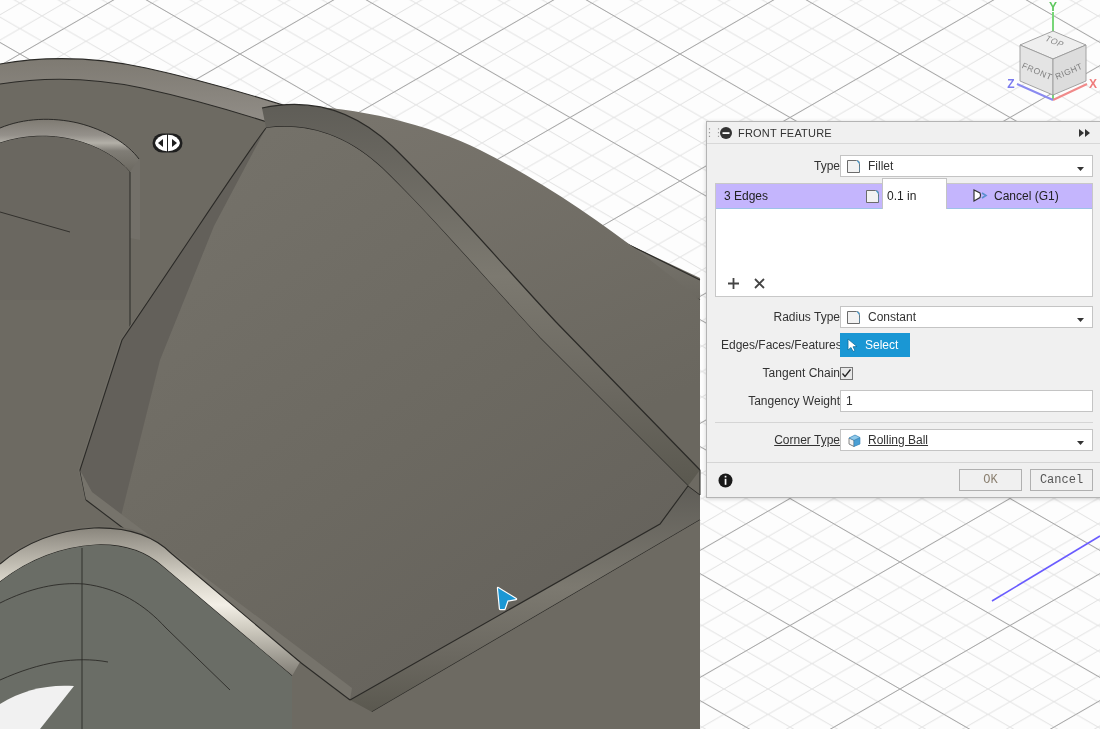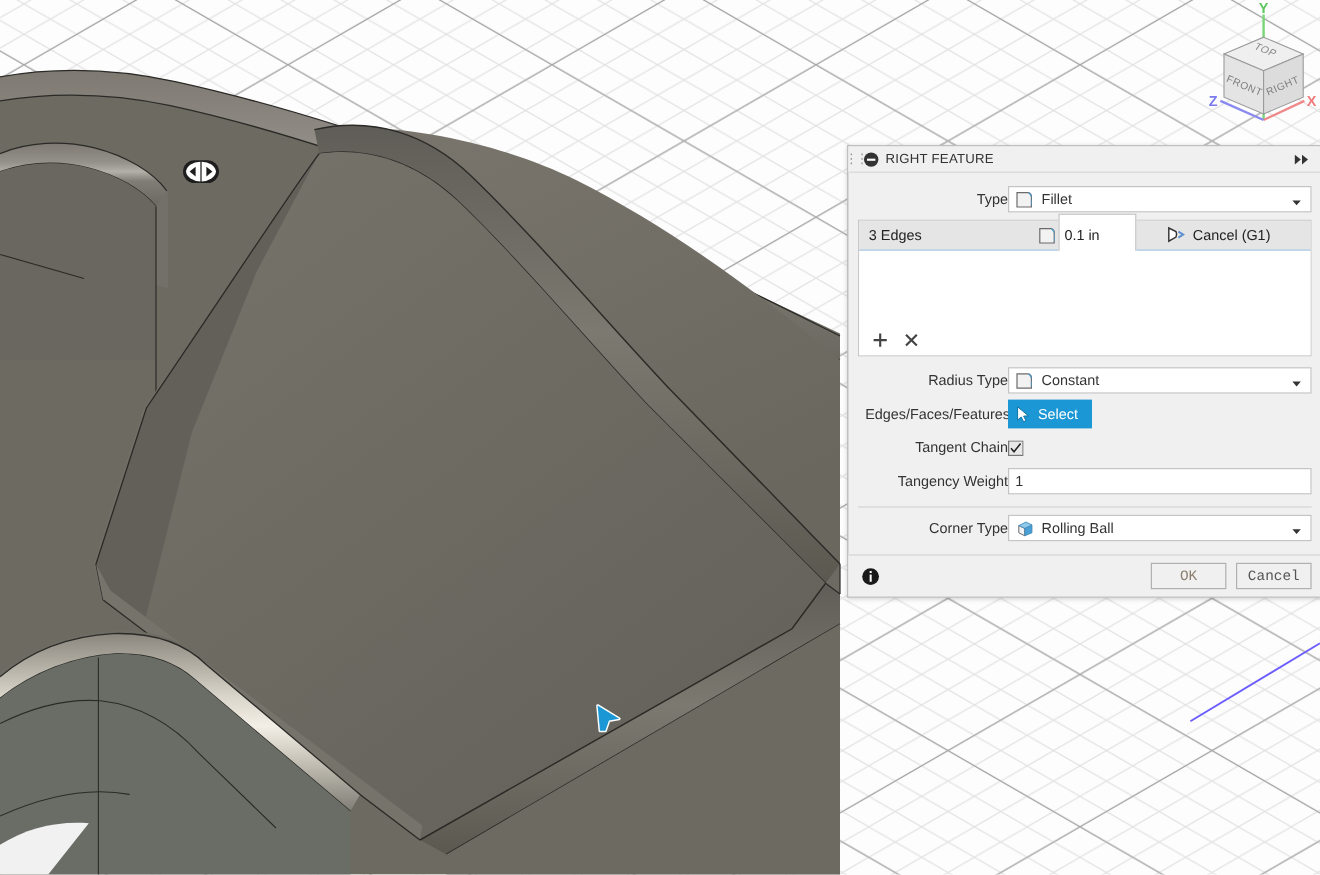--- a/index.html
+++ b/index.html
@@ -68,21 +68,21 @@
     display:flex;align-items:center;padding:0 5px;box-sizing:border-box;
     font-size:12px;color:#333;
   }
 
   
   .edgelist{
     margin:3px 0 0 0;border:1px solid #c8c8c8;background:#fff;height:112px;
     display:flex;flex-direction:column;position:relative;
   }
   .edgerow{
-    height:24px;background:#e5e5e5;display:flex;align-items:center;
+    height:24px;background:#c4b5fd;display:flex;align-items:center;
     border-bottom:1px solid #9dc2e8;
   }
   .edgerow .e-name{width:140px;padding-left:8px;font-size:12px;color:#222;}
   .edgerow .e-ic{width:17px;height:17px;margin-right:0px;}
   .edgerow .e-val{
     width:65px;height:36px;background:#fff;border:1px solid #c4c4c4;margin-left:1px;
     display:flex;align-items:center;padding:0 4px;box-sizing:border-box;font-size:12px;color:#222;
   }
   .edgerow .e-spacer{width:24px;}
   .edgerow .e-tic{width:18px;height:16px;margin-right:5px;}
@@ -308,21 +308,21 @@
 <div id="dialog">
 
   <div class="dlg-title">
     <span class="drag-handle">⋮⋮</span>
     <span class="collapse-ic">
       <svg viewBox="0 0 14 14">
           <circle cx="7" cy="7" r="6" fill="#333"></circle>
         <rect x="3.5" y="6.2" width="7" height="1.8" fill="#fff"></rect>
         </svg>
     </span>
-    <span class="dlg-title-text">RIGHT FEATURE</span>
+    <span class="dlg-title-text">FRONT FEATURE</span>
     <span class="expand-ic">
       <svg viewBox="0 0 16 12">
         <path d="M2 2 L7 6 L2 10 Z" fill="#333"></path>
         <path d="M8 2 L13 6 L8 10 Z" fill="#333"></path>
       </svg>
     </span>
   </div>
 
   <div class="dlg-body">
 
@@ -418,21 +418,21 @@
       </span>
     </div>
 
     <div class="row">
       <div class="row-label">Tangency Weight</div>
       <div class="txtfield">1</div>
     </div>
 
     <div class="divider"></div>
 
-    <div class="row" style="margin-top:3px;">
+    <div class="row" style="margin-top:3px;text-decoration:underline;">
       <div class="row-label">Corner Type</div>
       <div class="combo">
         <span class="cicon">
           <svg viewBox="0 0 17 17">
             <path d="M4 6 L10 3 L15 5.5 L15 12 L9 14.5 L4 12 Z" fill="#5aa8dd"></path>
             <path d="M4 6 L9 8.3 L9 14.5 L4 12 Z" fill="#f2f2f2" stroke="#6b6b6b" stroke-width="0.8"></path>
             <path d="M9 8.3 L15 5.5 L15 12 L9 14.5 Z" fill="#4a9fd4" stroke="#3b84b5" stroke-width="0.6"></path>
             <path d="M4 6 L10 3 L15 5.5 L9 8.3 Z" fill="#8fc9ea" stroke="#3b84b5" stroke-width="0.6"></path>
           </svg>
         </span>

